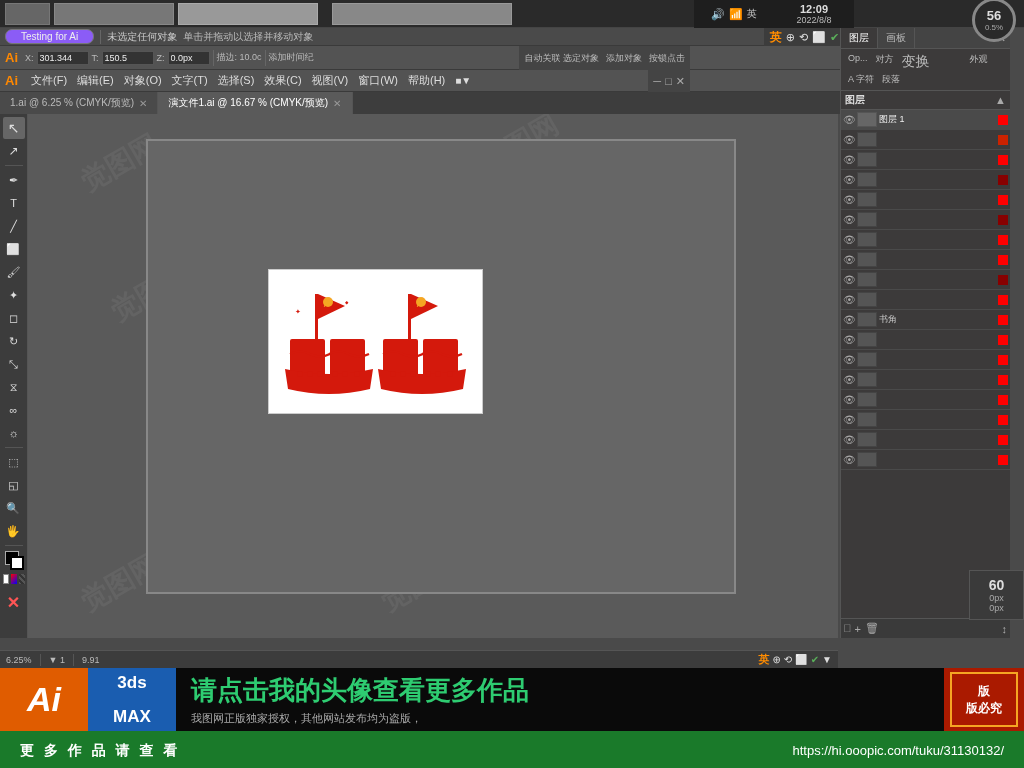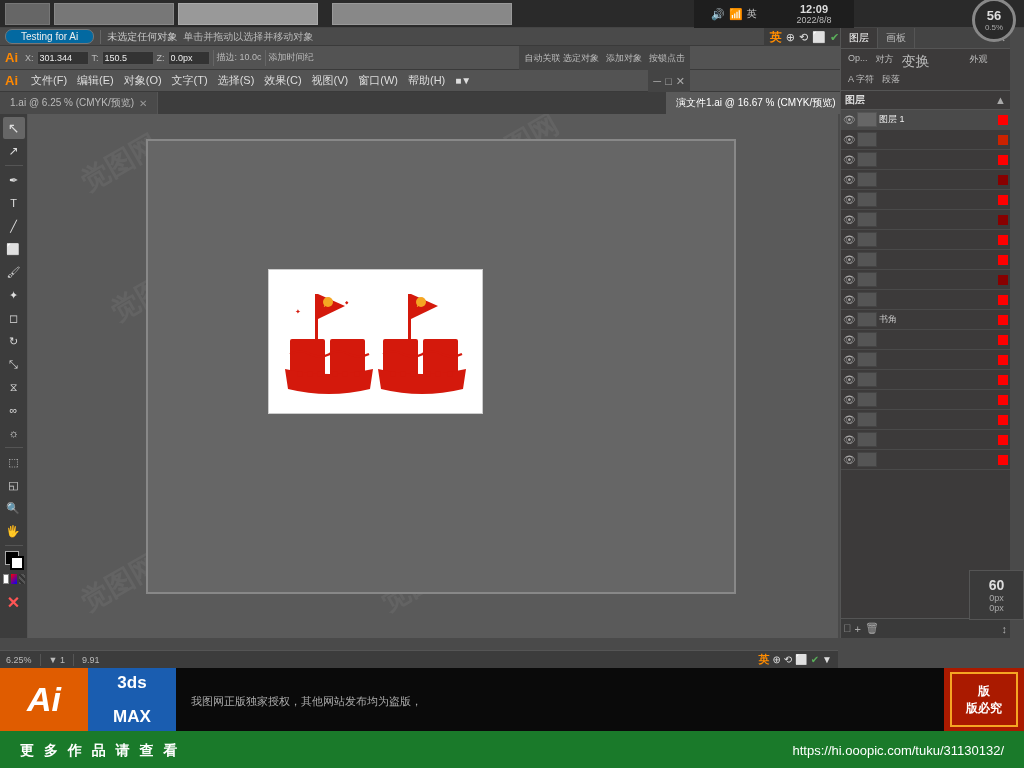--- a/index.html
+++ b/index.html
@@ -14,21 +14,21 @@
   <div style="width:140px;height:22px;background:#999;border:1px solid #aaa;"></div>
   <div style="width:180px;height:22px;background:#888;border:1px solid #999;margin-left:10px;"></div>
 
   <div style="position:absolute;right:8px;top:-2px;width:44px;height:44px;border-radius:50%;border:3px solid #888;background:#2a2a2a;display:flex;flex-direction:column;align-items:center;justify-content:center;z-index:10;">
     <span style="color:#ddd;font-size:13px;font-weight:bold;">56</span>
     <span style="color:#aaa;font-size:8px;">0.5%</span>
   </div>
 </div>
 
 <div style="position:absolute;top:28px;left:0;width:860px;height:18px;background:#4a4a4a;display:flex;align-items:center;padding:0 5px;gap:6px;border-bottom:1px solid #3a3a3a;">
-  <div style="background:#0369a1;border:1px solid #777;padding:1px 15px;color:#eee;font-size:10px;border-radius:7px;">Testing for Ai</div>
+  <div style="background:#8b5cf6;border:1px solid #777;padding:1px 15px;color:#eee;font-size:10px;border-radius:7px;">Testing for Ai</div>
   <div style="width:1px;height:14px;background:#666;"></div>
   <span style="color:#ccc;font-size:10px;">未选定任何对象</span>
   <span style="color:#bbb;font-size:10px;">单击并拖动以选择并移动对象</span>
 
   <div style="position:absolute;right:0;top:0;height:18px;background:#3c3c3c;display:flex;align-items:center;padding:0 6px;gap:4px;">
     <span style="color:#ff8c00;font-size:12px;font-weight:bold;">英</span>
     <span style="color:#ddd;font-size:11px;">⊕</span>
     <span style="color:#ddd;font-size:11px;">⟲</span>
     <span style="color:#ddd;font-size:11px;">⬜</span>
     <span style="color:#5aaf5a;font-size:11px;">✔</span>
@@ -69,21 +69,21 @@
   <span style="color:#ddd;font-size:11px;padding:0 5px;cursor:pointer;">帮助(H)</span>
   <span style="color:#ddd;font-size:10px;padding:0 5px;cursor:pointer;">■▼</span>
 
   <div style="position:absolute;right:170px;top:0;height:22px;display:flex;align-items:center;gap:4px;padding:0 5px;background:#444;">
     <span style="color:#aaa;font-size:11px;cursor:pointer;">─</span>
     <span style="color:#aaa;font-size:11px;cursor:pointer;">□</span>
     <span style="color:#aaa;font-size:11px;cursor:pointer;">✕</span>
   </div>
 </div>
 
-<div style="position:absolute;top:92px;left:0;width:860px;height:22px;background:#3d3d3d;display:flex;align-items:stretch;justify-content:space-between;">
+<div style="position:absolute;top:92px;left:0;width:860px;height:22px;background:#3d3d3d;display:flex;align-items:stretch;">
   <div style="display:flex;align-items:center;padding:0 10px;font-size:10px;color:#bbb;cursor:pointer;border-right:1px solid #555;background:#4a4a4a;">
     <span>1.ai @ 6.25 % (CMYK/预览)</span>
     <span style="margin-left:5px;color:#999;font-size:10px;">✕</span>
   </div>
   <div style="display:flex;align-items:center;padding:0 10px;font-size:10px;color:#fff;cursor:pointer;border-right:1px solid #555;background:#5a5a5a;">
     <span>演文件1.ai @ 16.67 % (CMYK/预览)</span>
     <span style="margin-left:5px;color:#999;font-size:10px;">✕</span>
   </div>
 </div>
 
@@ -385,20 +385,21 @@
     <div style="width:88px;background:#e05c00;display:flex;align-items:center;justify-content:center;flex-shrink:0;">
       <span style="color:white;font-size:34px;font-weight:bold;font-style:italic;">Ai</span>
     </div>
 
     <div style="width:88px;background:#1a5db0;display:flex;flex-direction:column;align-items:center;justify-content:center;flex-shrink:0;gap:14px;">
       <span style="color:white;font-size:17px;font-weight:bold;">3ds</span>
       <span style="color:white;font-size:17px;font-weight:bold;">MAX</span>
     </div>
 
     <div style="flex:1;background:#0a0a0a;display:flex;flex-direction:column;justify-content:center;padding:5px 15px;">
+      <span style="color:#2ecc71;font-size:26px;font-weight:bold;">请点击我的头像查看更多作品</span>
       <span style="color:#aaa;font-size:11px;margin-top:3px;">我图网正版独家授权，其他网站发布均为盗版，</span>
     </div>
 
     <div style="width:80px;background:#aa1a00;display:flex;align-items:center;justify-content:center;flex-shrink:0;">
       <div style="border:2px solid #f5a623;width:68px;height:55px;display:flex;flex-direction:column;align-items:center;justify-content:center;">
         <span style="color:white;font-size:12px;font-weight:bold;">版</span>
         <span style="color:white;font-size:12px;font-weight:bold;">版必究</span>
       </div>
     </div>
   </div>

